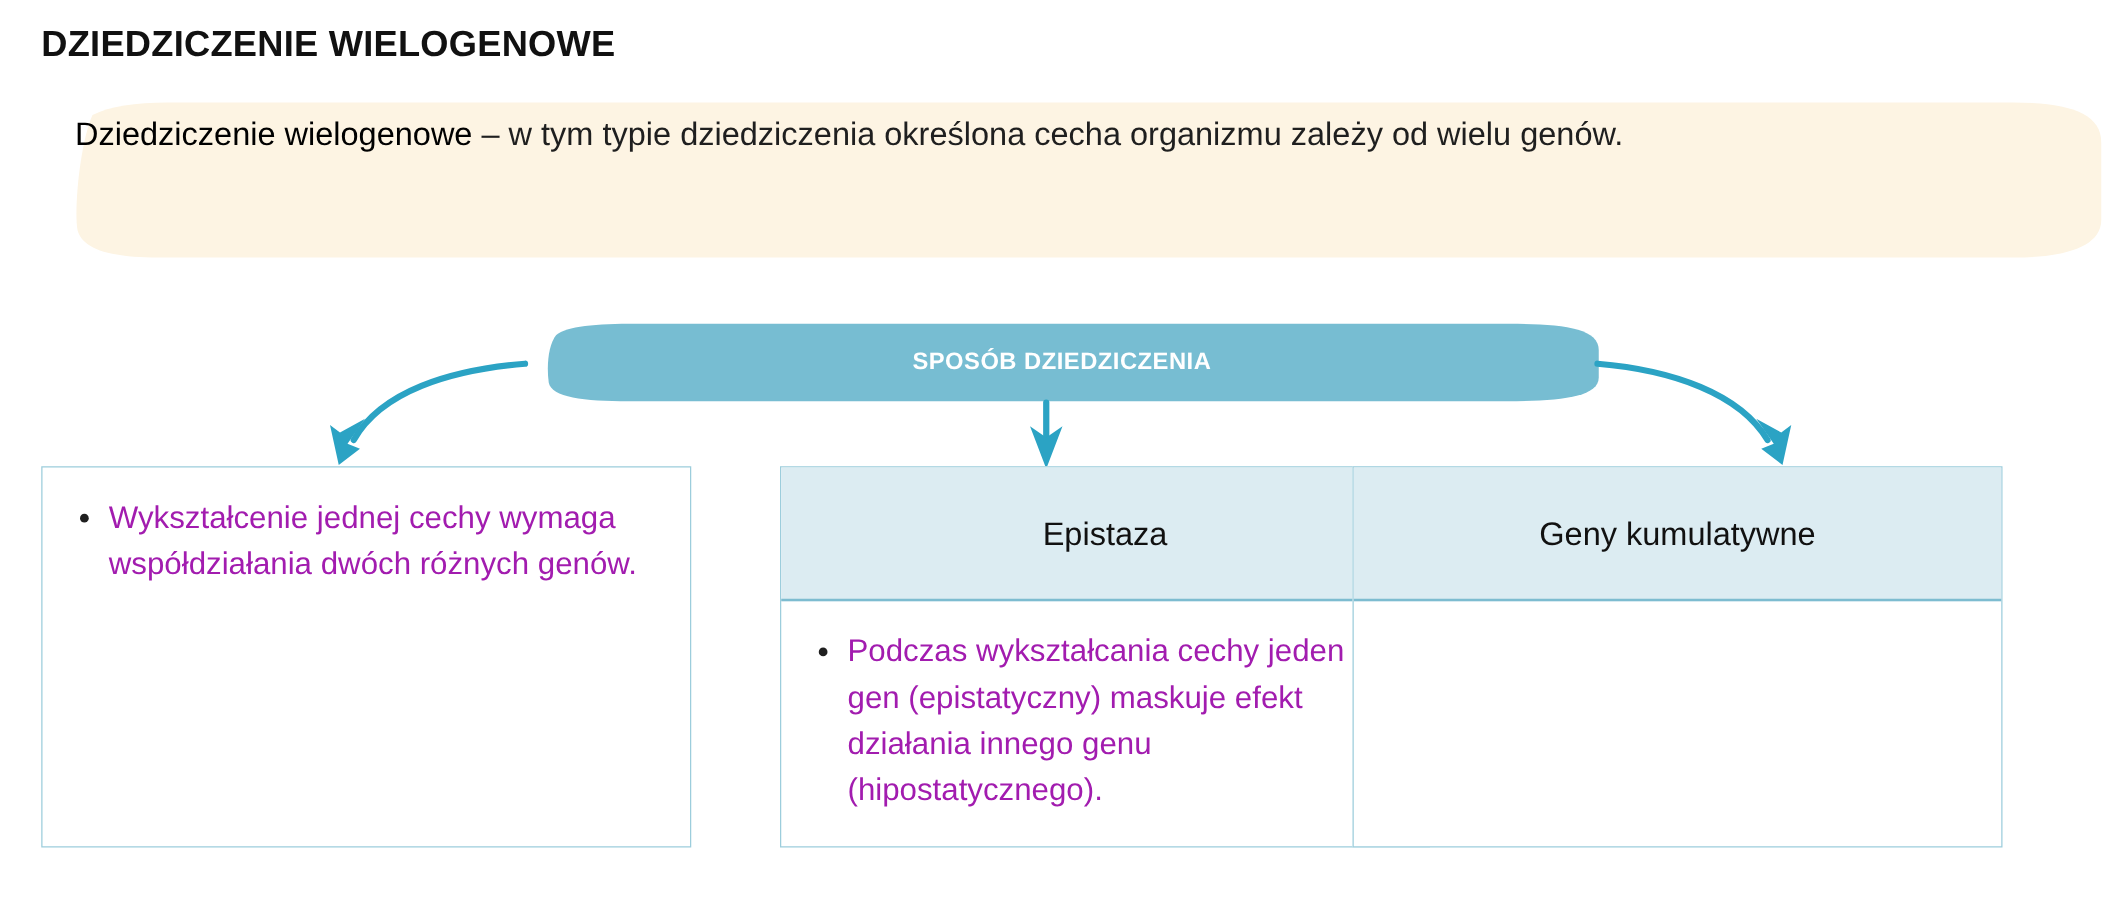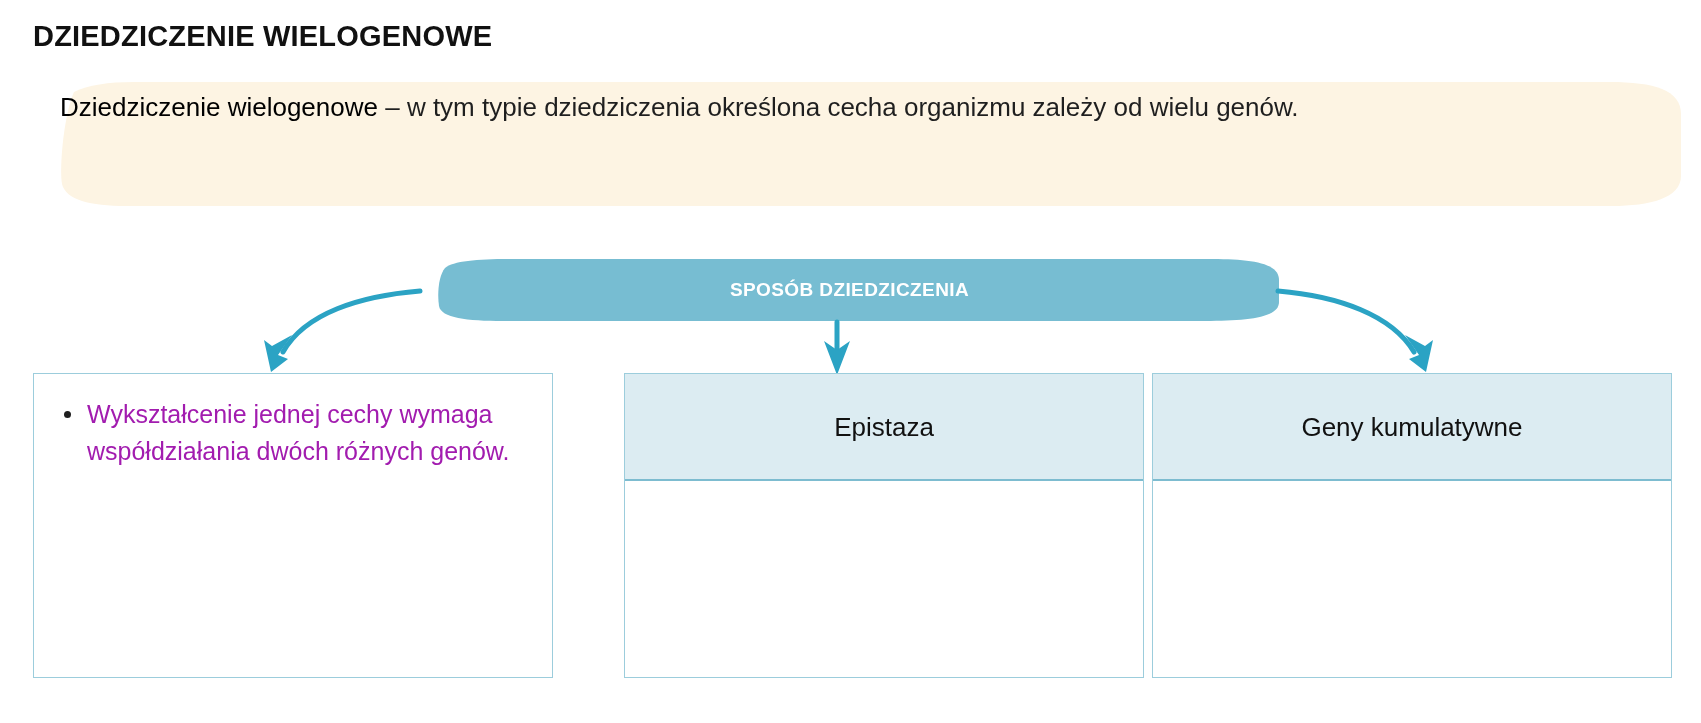--- a/index.html
+++ b/index.html
@@ -100,21 +100,21 @@
     top: 373px;
     width: 520px;
     height: 305px;
     box-sizing: border-box;
     border: 1px solid #9ccddc;
     background: #ffffff;
     z-index: 3;
   }
   #card-0 { left: 33px; }
   #card-1 { left: 624px; }
-  #card-2 { left: 1152px; }
+  #card-2 { left: 1082px; }
 
   .card-header {
     box-sizing: border-box;
     width: 100%;
     height: 107px;
     background: #dcecf2;
     border-bottom: 2px solid #7dbcd0;
     display: flex;
     align-items: center;
     justify-content: center;
@@ -207,19 +207,25 @@
       <span class="dot"></span>
       <span>Wykształcenie jednej cechy wymaga współdziałania dwóch różnych genów.</span>
     </div>
   </div>
 </div>
 
 <div class="card" id="card-1">
   <div class="card-header">
     <div class="card-header-title">Epistaza</div>
   </div>
+  <div class="card-body">
+    <div class="card-bullet">
+      <span class="dot"></span>
+      <span>Podczas wykształcania cechy jeden gen (epistatyczny) maskuje efekt działania innego genu (hipostatycznego).</span>
+    </div>
+  </div>
 </div>
 
 <div class="card" id="card-2">
   <div class="card-header">
     <div class="card-header-title">Geny kumulatywne</div>
   </div>
 </div>
 
 </body></html>

